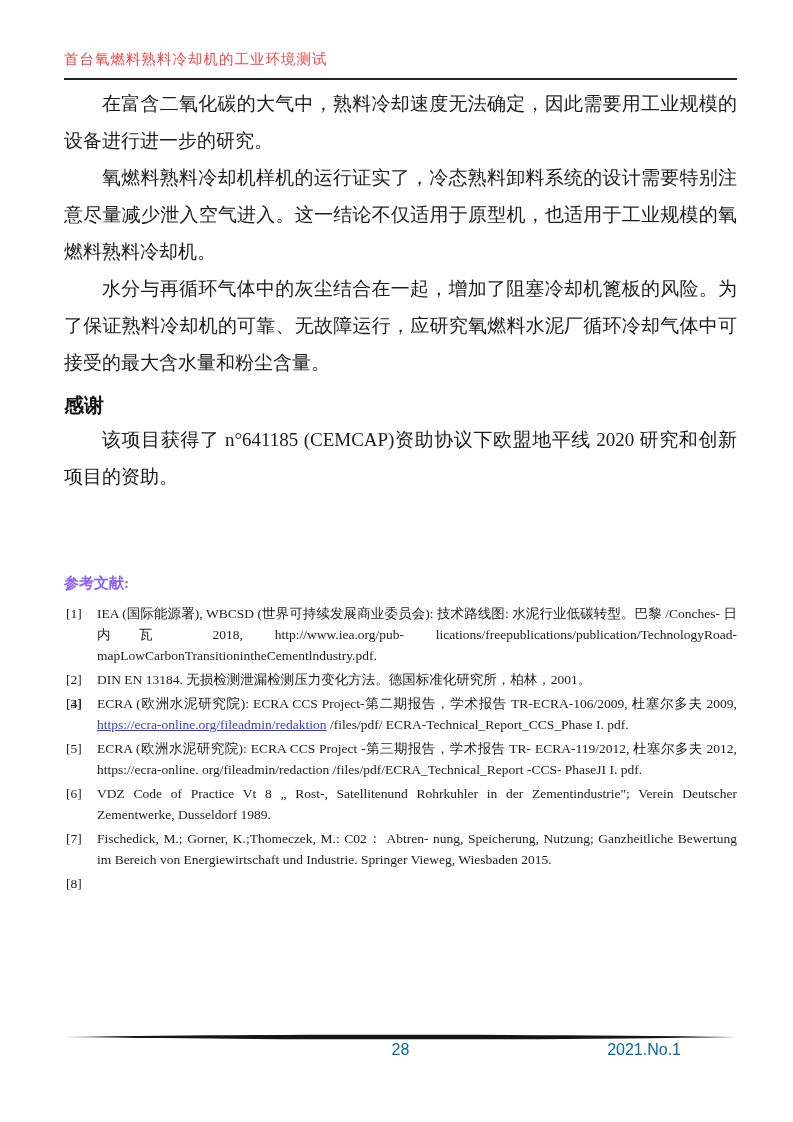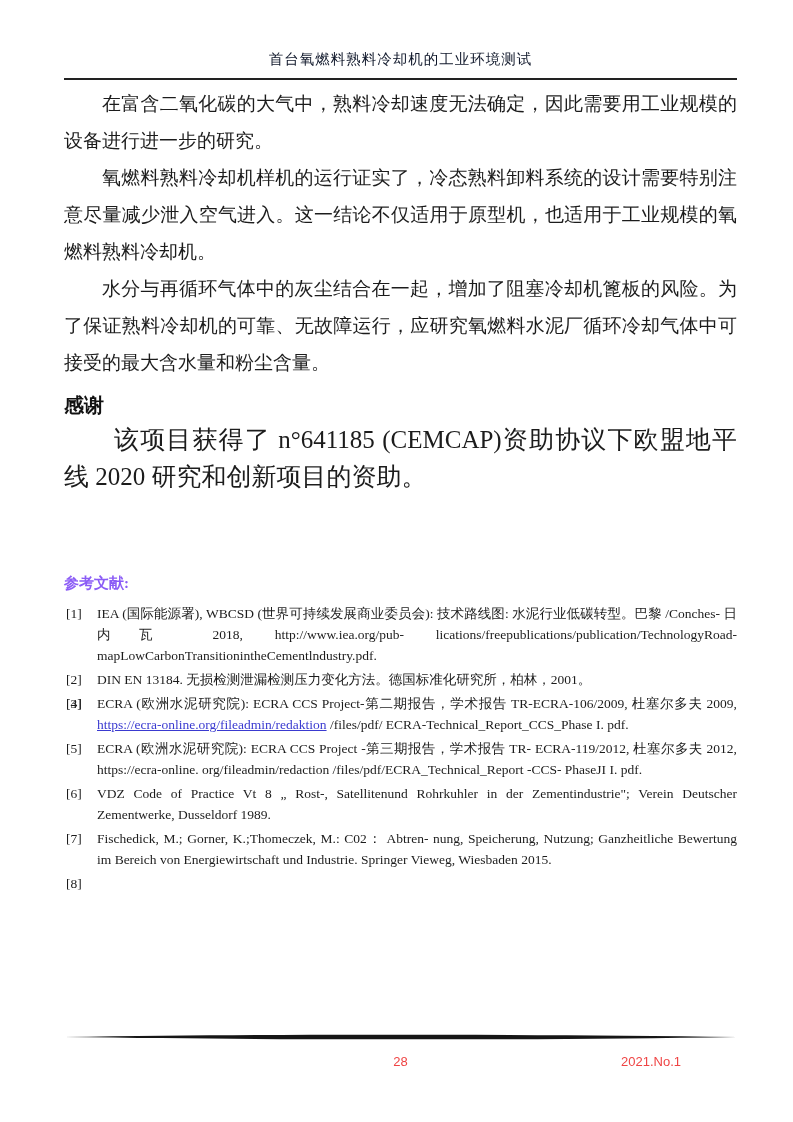--- a/index.html
+++ b/index.html
@@ -8,24 +8,24 @@
     width:793px; height:1122px;
     background:#ffffff;
     font-family:"Liberation Serif","DejaVu Serif",serif;
     color:#1c1c1c;
     overflow:hidden;
     box-sizing:border-box;
   }
   .content { padding:48px 56px 0 64px; }
 
   .header-title {
-    text-align:center;
+    text-align:left;
     font-size:14.5px;
     line-height:22px;
-    color:#0f172a;
+    color:#ef4444;
     letter-spacing:1px;
   }
   .header-rule {
     height:2px;
     background:#222222;
     margin-top:8px;
   }
 
   .body-text { margin-top:5px; }
   .body-text p {
@@ -38,21 +38,21 @@
 
   .ack-heading {
     margin:9px 0 1px 0;
     font-size:20px;
     line-height:30px;
     font-weight:bold;
     color:#111111;
   }
   .ack-text {
     margin:0;
-    font-size:25px;
+    font-size:19px;
     line-height:37px;
     text-align:justify;
     text-indent:2em;
   }
 
   .ref-heading {
     margin:79px 0 10px 0;
     font-size:15px;
     font-weight:bold;
     color:#8b5cf6;
@@ -79,24 +79,24 @@
 
   .page-footer {
     position:absolute;
     left:64px; right:56px;
     top:1034px;
   }
   .footer-lens { display:block; width:100%; height:6px; }
   .footer-texts {
     position:relative;
     height:18px;
-    margin-top:14px;
+    margin-top:1px;
     font-family:"Liberation Sans","DejaVu Sans",sans-serif;
-    font-size:13px;
-    color:#ef4444;
+    font-size:16px;
+    color:#0369a1;
   }
   .footer-page-num {
     position:absolute; left:0; right:0;
     text-align:center;
   }
   .footer-issue {
     position:absolute; right:56px; top:0;
   }
 </style>
 </head>

